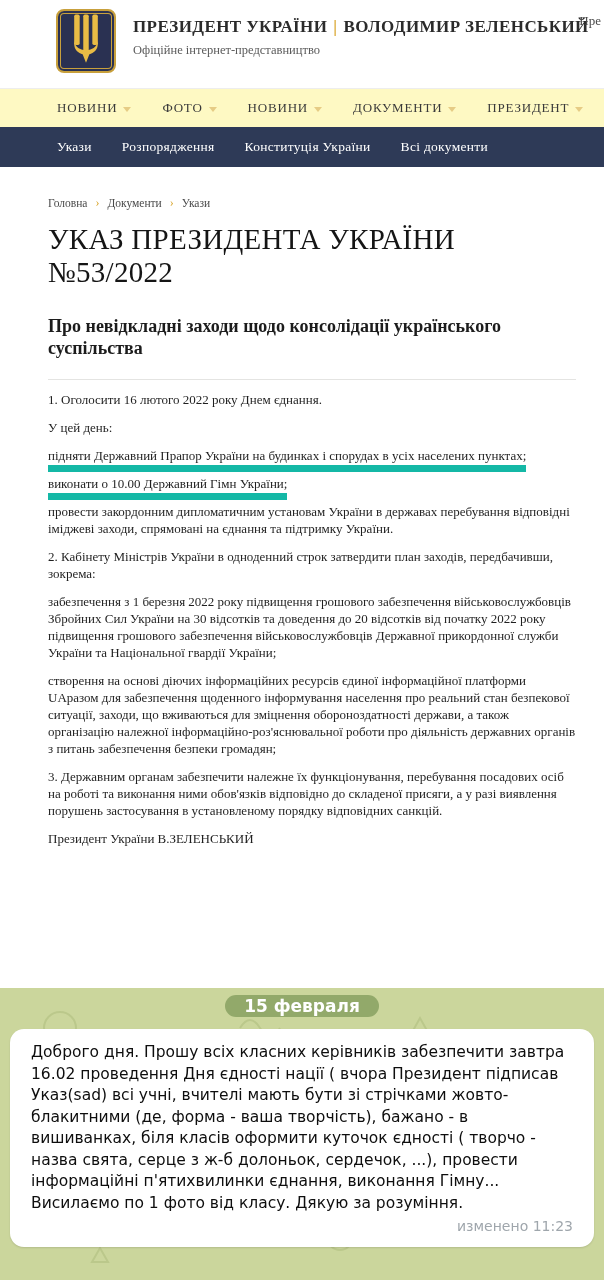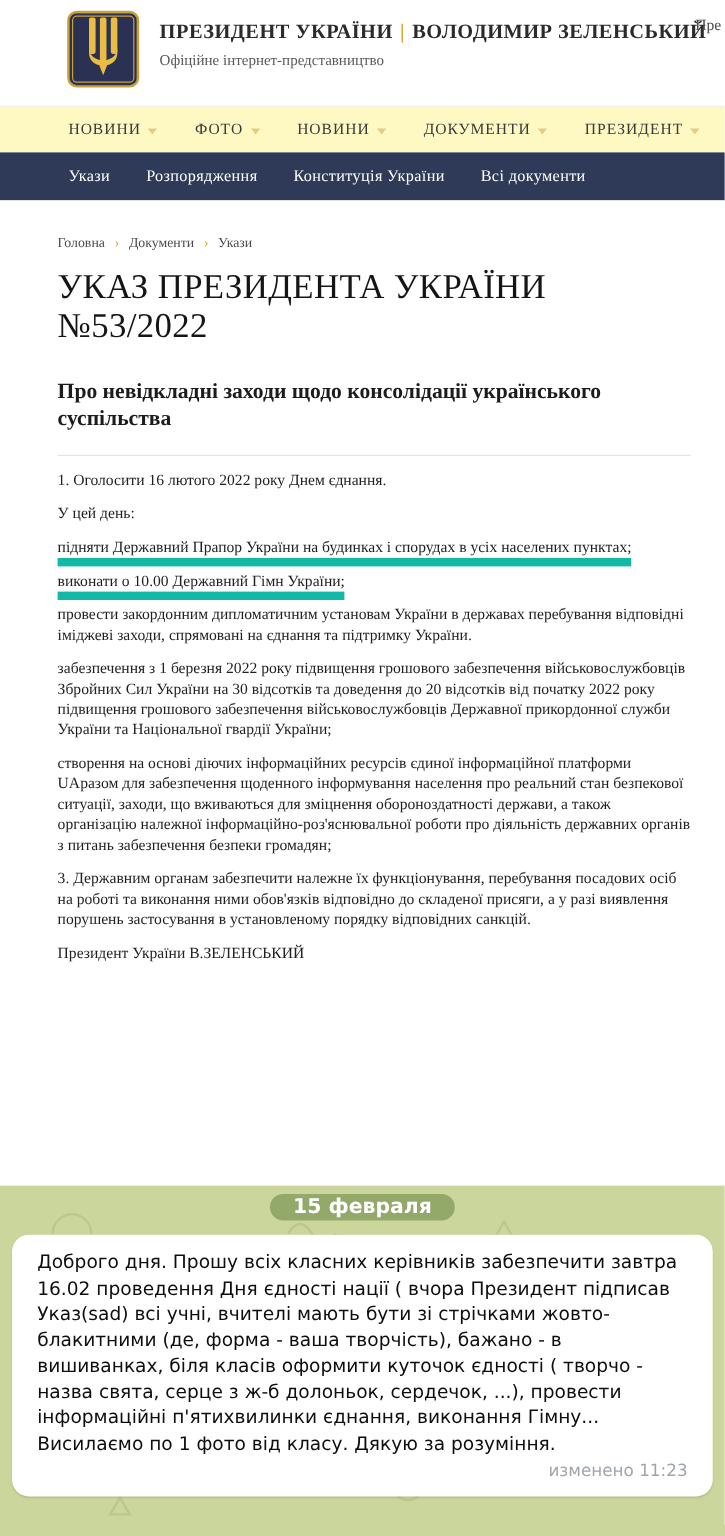--- a/index.html
+++ b/index.html
@@ -132,20 +132,21 @@
     <h1 class="doc-title">УКАЗ ПРЕЗИДЕНТА УКРАЇНИ №53/2022</h1>
     <div class="doc-subtitle">Про невідкладні заходи щодо консолідації українського суспільства</div>
     <div class="divider"></div>
 
 
     <p>1. Оголосити 16 лютого 2022 року Днем єднання.</p>
     <p>У цей день:</p>
     <p class="nowrap"><span class="redline">підняти Державний Прапор України на будинках і спорудах в усіх населених пунктах;</span></p>
     <p class="nowrap"><span class="redline">виконати о 10.00 Державний Гімн України;</span></p>
     <p>провести закордонним дипломатичним установам України в державах перебування відповідні іміджеві заходи, спрямовані на єднання та підтримку України.</p>
+    <p>2. Кабінету Міністрів України в одноденний строк затвердити план заходів, передбачивши, зокрема:</p>
     <p>забезпечення з 1 березня 2022 року підвищення грошового забезпечення військовослужбовців Збройних Сил України на 30 відсотків та доведення до 20 відсотків від початку 2022 року підвищення грошового забезпечення військовослужбовців Державної прикордонної служби України та Національної гвардії України;</p>
     <p>створення на основі діючих інформаційних ресурсів єдиної інформаційної платформи UAразом для забезпечення щоденного інформування населення про реальний стан безпекової ситуації, заходи, що вживаються для зміцнення обороноздатності держави, а також організацію належної інформаційно-роз'яснювальної роботи про діяльність державних органів з питань забезпечення безпеки громадян;</p>
     <p>3. Державним органам забезпечити належне їх функціонування, перебування посадових осіб на роботі та виконання ними обов'язків відповідно до складеної присяги, а у разі виявлення порушень застосування в установленому порядку відповідних санкцій.</p>
 
     <p class="signature">Президент України В.ЗЕЛЕНСЬКИЙ</p>
 
   </div>
 
   <div class="telegram">
     <svg class="doodles" viewBox="0 0 604 292" aria-hidden="true">

